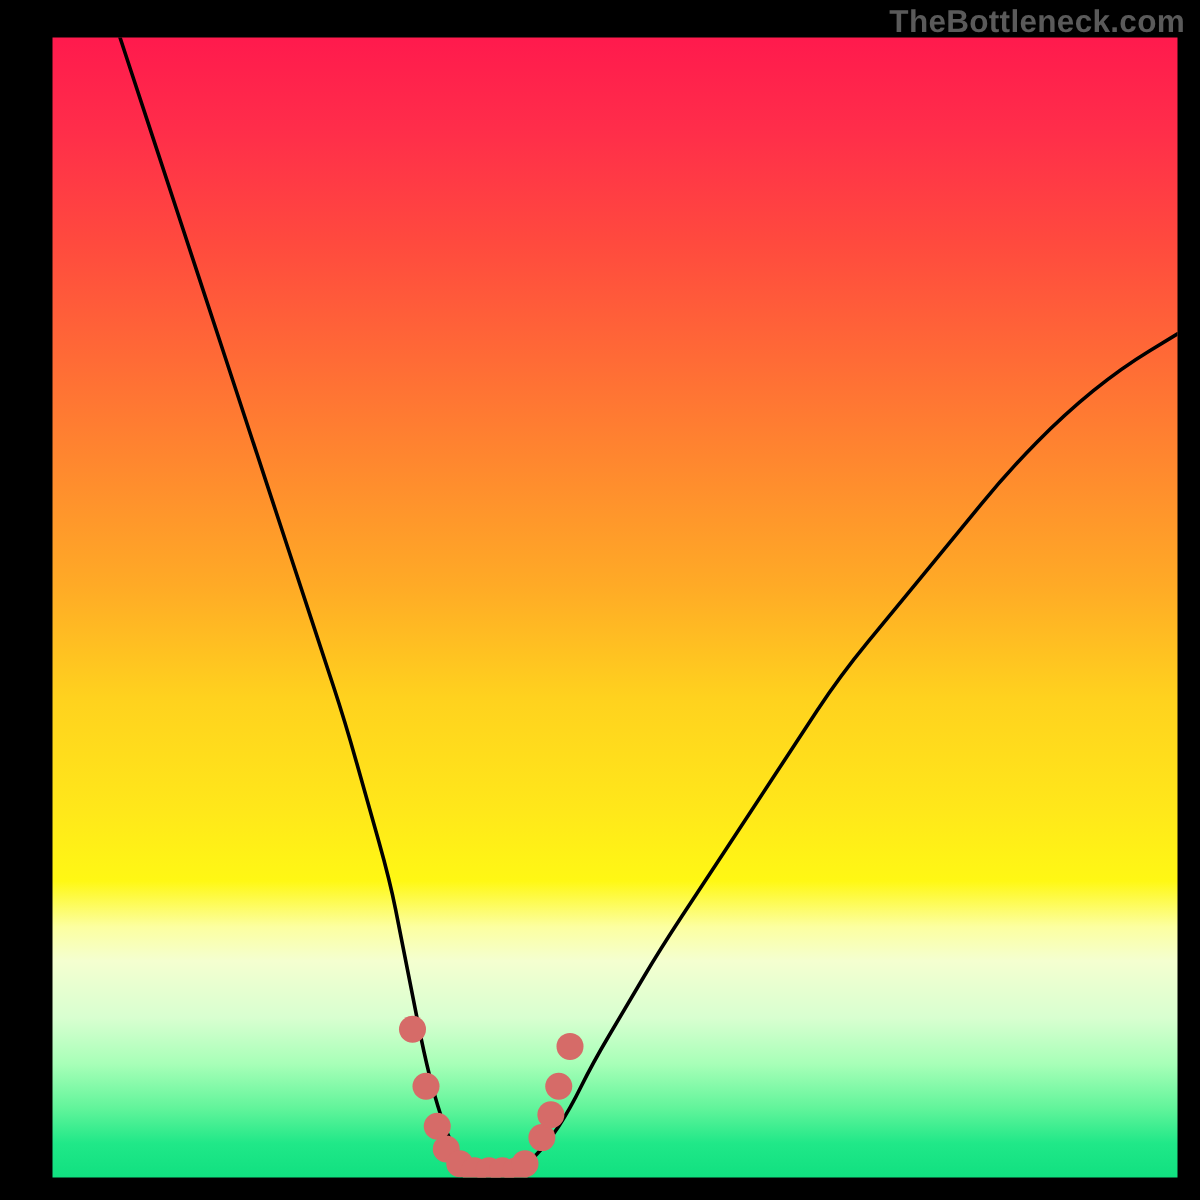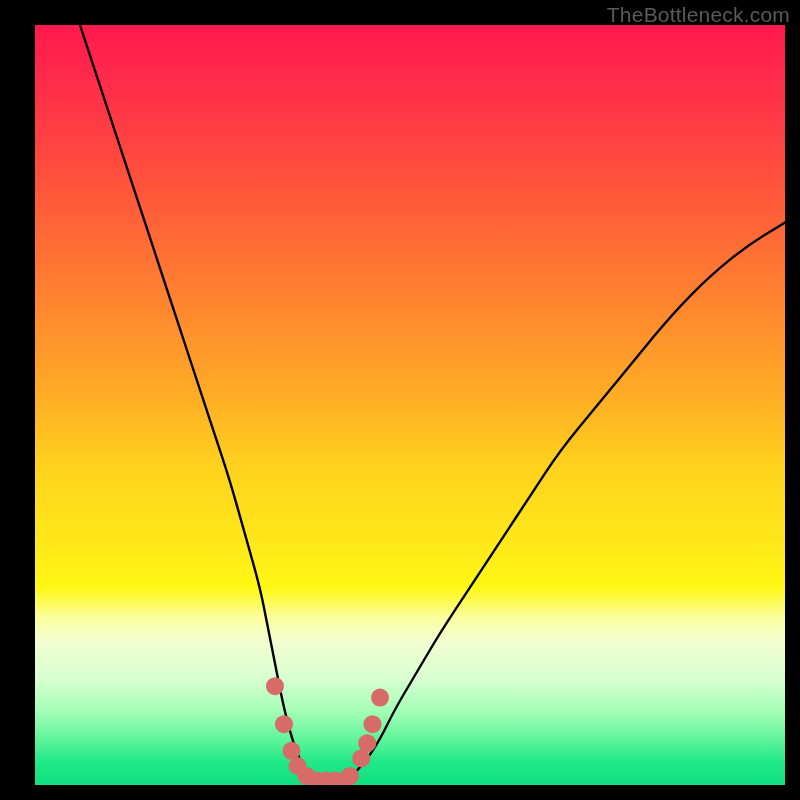--- a/index.html
+++ b/index.html
@@ -43,21 +43,21 @@
       #20e888 97%,
       #10e080 100%
     );
   }
   .watermark {
     position: absolute;
     top: 3px;
     right: 10px;
     color: #5a5a5a;
     font-size: 21px;
-    font-weight: 400;
+    font-weight: 700;
     letter-spacing: 0.2px;
   }
   svg.curve {
     position: absolute;
     left: 0;
     top: 0;
     width: 750px;
     height: 760px;
   }
 </style>

